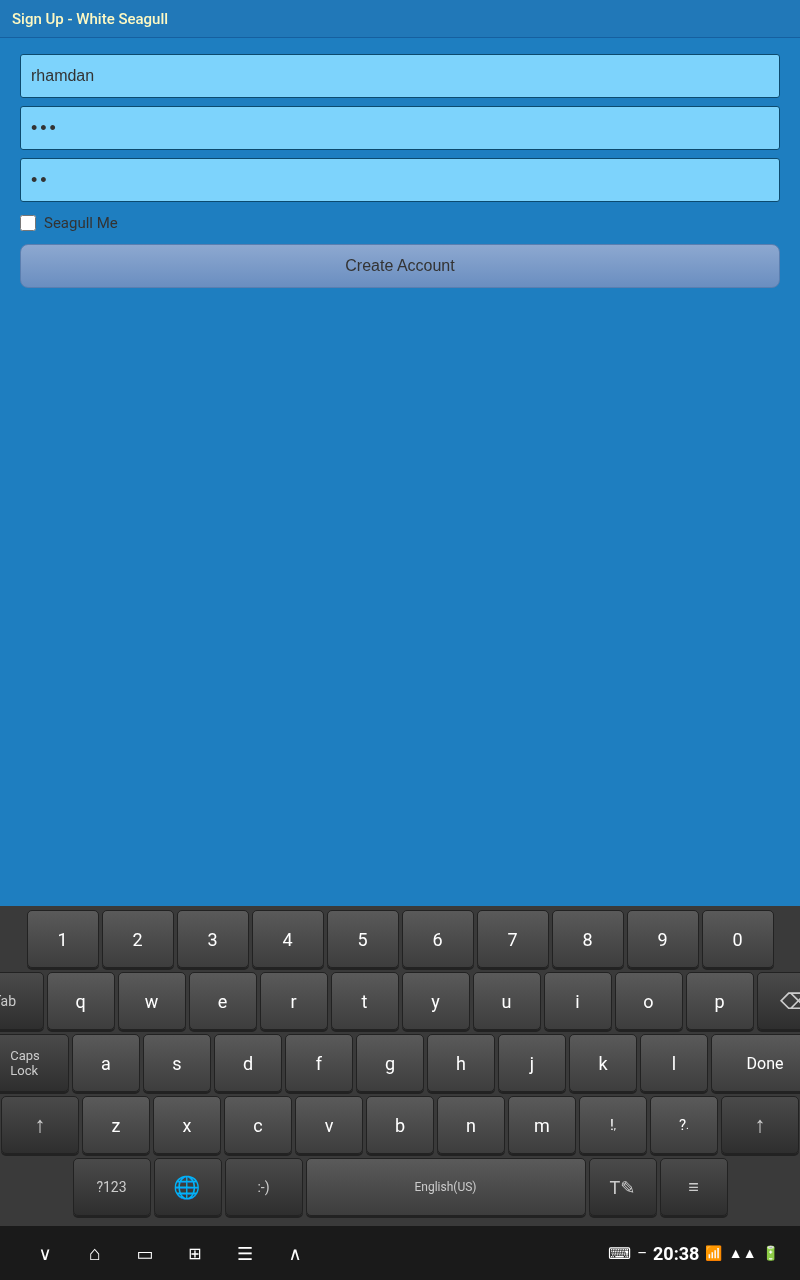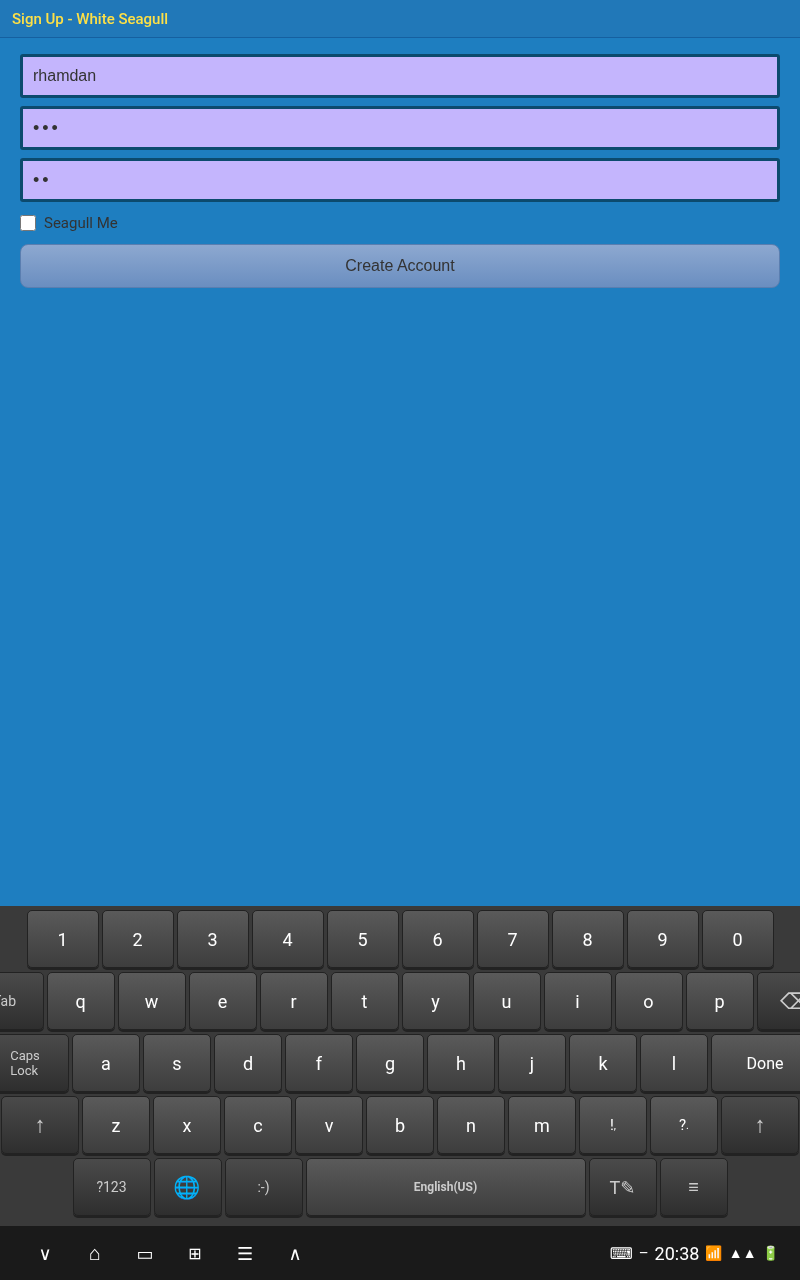--- a/index.html
+++ b/index.html
@@ -16,40 +16,40 @@
     
     #title-bar {
       background: #2178b8;
       height: 38px;
       display: flex;
       align-items: center;
       padding: 0 12px;
       border-bottom: 1px solid #1560a0;
     }
     #title-bar span {
-      color: #fde047;
+      color: #fef9c3;
       font-size: 15px;
       font-weight: 500;
     }
 
     
     #main-content {
       flex: 1;
       background: #1e7ec0;
       padding: 16px 20px;
       display: flex;
       flex-direction: column;
       gap: 8px;
     }
 
     .form-input {
       width: 100%;
       height: 44px;
-      background: #c4b5fd;
-      border: 3px solid #0c4a6e;
+      background: #7dd3fc;
+      border: 1px solid #0c4a6e;
       border-radius: 3px;
       padding: 8px 10px;
       font-size: 16px;
       color: #333;
       outline: none;
     }
 
     .form-input.password {
       letter-spacing: 3px;
       font-size: 18px;
@@ -125,21 +125,21 @@
     }
     .key-tab { width: 78px; }
     .key-caps { width: 88px; }
     .key-done { width: 108px; background: linear-gradient(to bottom, #5a5a5a, #3d3d3d); font-size: 16px; color: white; }
     .key-shift { width: 78px; }
     .key-shift-right { width: 78px; }
     .key-backspace { width: 78px; font-size: 22px; }
     .key-123 { width: 78px; }
     .key-globe { width: 68px; }
     .key-smiley { width: 78px; }
-    .key-space { flex: 1; max-width: 280px; font-size: 13px; color: #ccc; font-weight: bold; }
+    .key-space { flex: 1; max-width: 280px; font-size: 13px; color: #ccc; }
     .key-tformat { width: 68px; }
     .key-menu-key { width: 68px; }
 
     
     #nav-bar {
       background: #1a1a1a;
       height: 54px;
       display: flex;
       align-items: center;
       justify-content: space-between;
@@ -156,21 +156,21 @@
     }
     #status-bar-right {
       display: flex;
       align-items: center;
       gap: 6px;
       color: white;
       font-size: 15px;
     }
     #time-display {
       font-size: 18px;
-      font-weight: normal;
+      font-weight: bold;
       text-align: right;
     }
   </style>
 </head>
 <body>
 
 <div id="title-bar">
   <span>Sign Up - White Seagull</span>
 </div>
 

